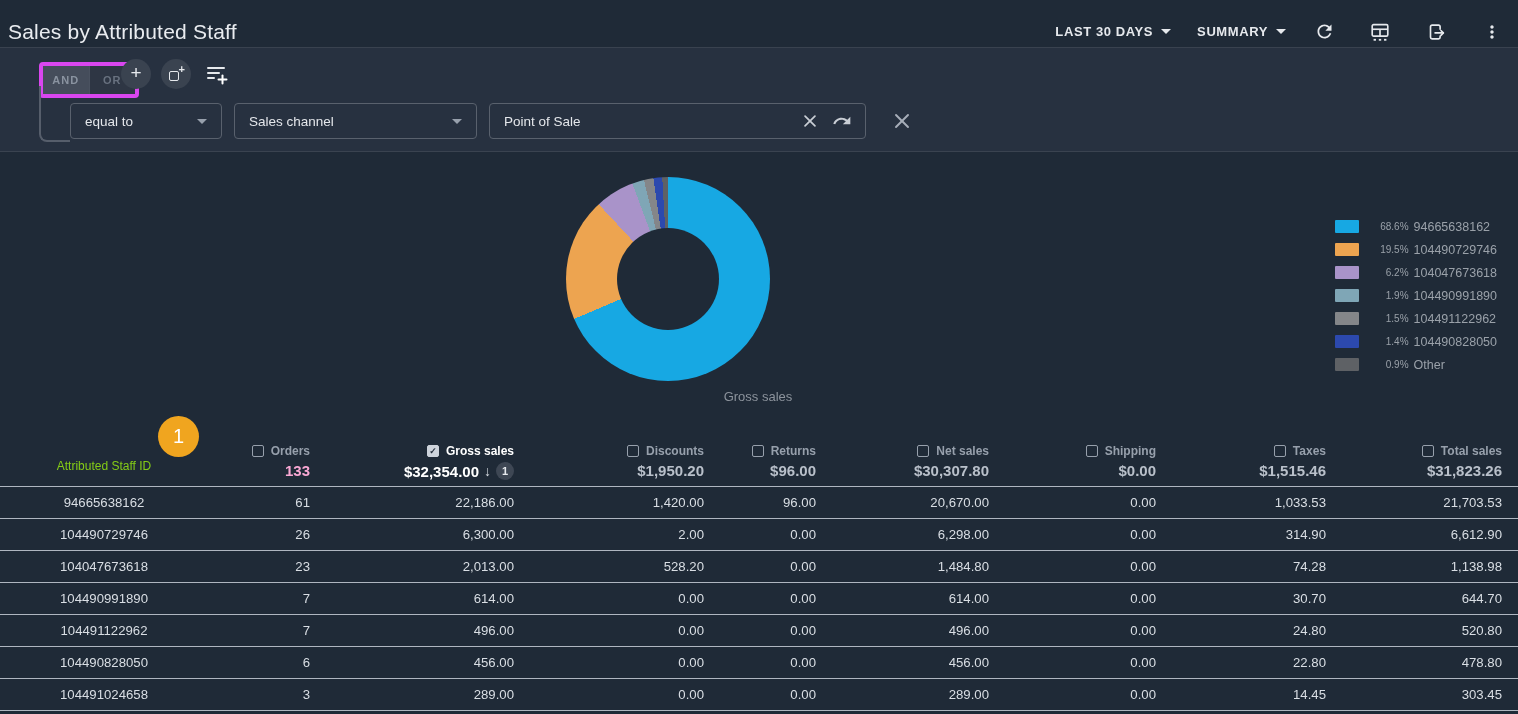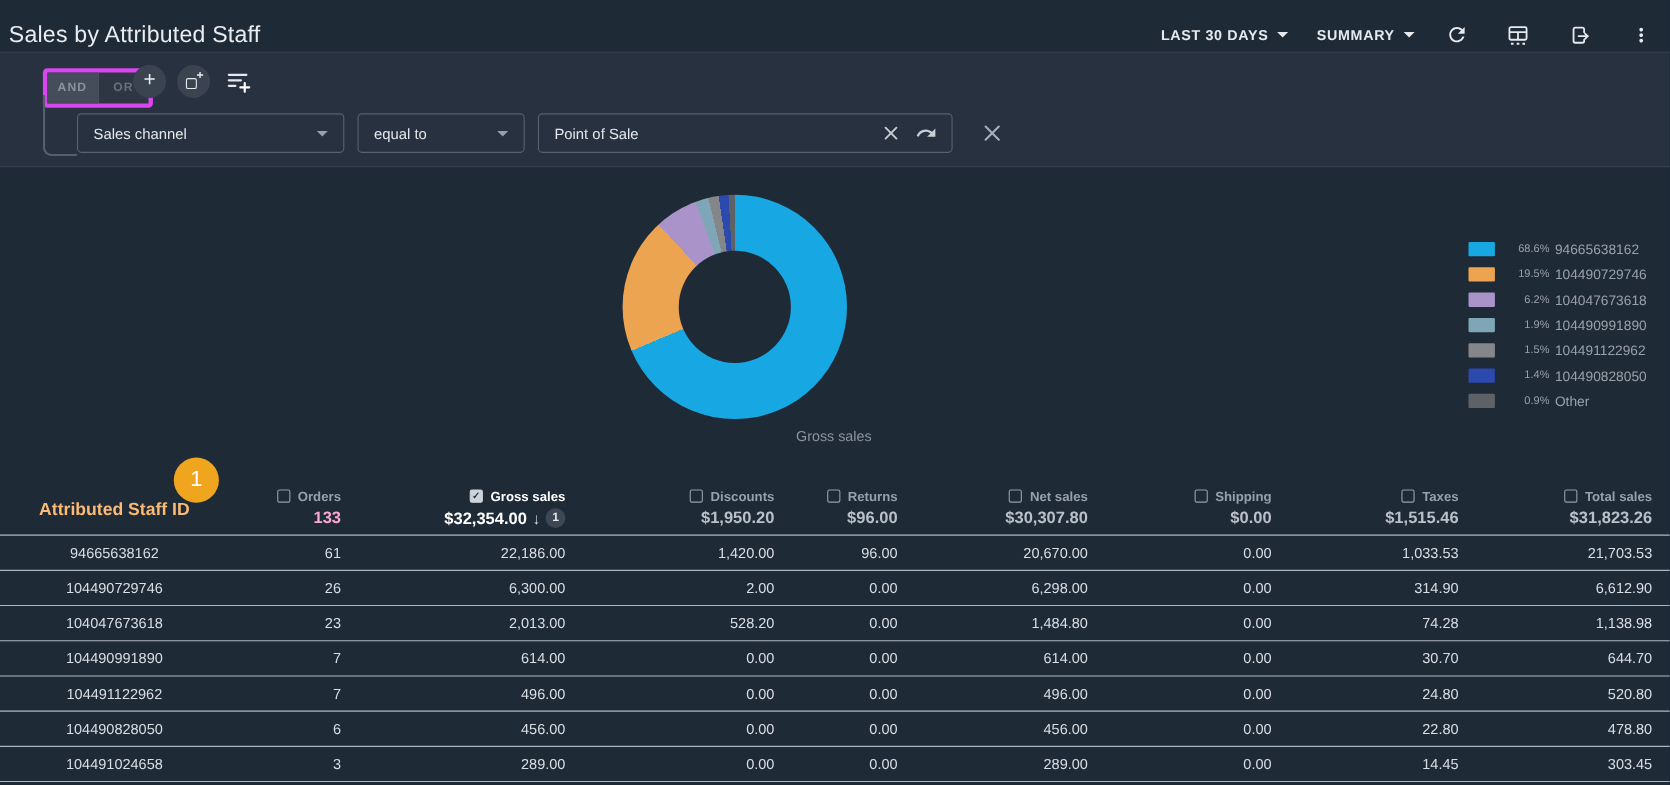--- a/index.html
+++ b/index.html
@@ -77,21 +77,21 @@
     padding-right:16px; }
   .thead { height:50px; position:relative; border-bottom:1px solid rgba(201,207,216,.85); }
   .th { display:flex; flex-direction:column; align-items:flex-end; padding-top:7px; gap:4px; cursor:pointer; }
   .th.first { align-items:center; justify-content:flex-end; padding-bottom:13px; }
   .th-top { display:flex; align-items:center; gap:7px; }
   .cb { width:12px; height:12px; border:1.5px solid #97A0AC; border-radius:2px; display:flex;
     align-items:center; justify-content:center; cursor:pointer; }
   .cb.checked { background:#CDD3DB; border-color:#CDD3DB; color:#1F2A37; font-size:9px; font-weight:700; }
   .th-label { font-size:12px; font-weight:700; color:#97A0AC; }
   .th-label.white { color:#FFFFFF; }
-  .id-label { font-size:16px; font-weight:700; color:#fdba74; }
+  .id-label { font-size:12px; font-weight:400; color:#84cc16; }
   .th-val { font-size:15px; font-weight:700; color:#B9C0CA; display:flex; align-items:center; gap:5px; }
   .th-val.white { color:#FFFFFF; }
   .th-val.dim { color:#f9a8d4; }
   .sort-arrow { font-size:14px; font-weight:400; color:#D6DBE1; }
   .sort-badge { width:18px; height:18px; border-radius:50%; background:#3E4754; color:#E6E9ED;
     font-size:11px; font-weight:700; display:flex; align-items:center; justify-content:center; }
   .badge { position:absolute; left:158px; top:-21px; width:41px; height:41px; border-radius:50%;
     color:#FFFFFF; font-size:20px; display:flex; align-items:center; justify-content:center; z-index:2; }
   .tr { height:32px; border-bottom:1px solid rgba(201,207,216,.85); }
   .td { display:flex; align-items:center; justify-content:flex-end; font-size:13.2px; color:#D9DEE4; }
@@ -167,26 +167,26 @@
         <line x1="4" y1="11" x2="15" y2="11"></line>
         <line x1="4" y1="16" x2="10" y2="16"></line>
         <g stroke="#FFFFFF" stroke-width="2">
           <line x1="18.5" y1="13.5" x2="18.5" y2="21.5"></line>
           <line x1="14.5" y1="17.5" x2="22.5" y2="17.5"></line>
         </g>
       </svg>
     </button>
     <div class="connector"></div>
     <div class="filter-row">
+      <div class="select sel-op">
+        <span>equal to</span>
+        <span class="caret-dn"></span>
+      </div>
       <div class="select sel-field">
         <span>Sales channel</span>
-        <span class="caret-dn"></span>
-      </div>
-      <div class="select sel-op">
-        <span>equal to</span>
         <span class="caret-dn"></span>
       </div>
       <div class="value-box">
         <span>Point of Sale</span>
         <span class="vb-icons">
           <button class="mini-btn">
             <svg width="18" height="18" viewBox="0 0 20 20" stroke="#C9CED5" stroke-width="1.9" stroke-linecap="round">
               <line x1="4.5" y1="4.5" x2="15.5" y2="15.5"></line>
                 <line x1="15.5" y1="4.5" x2="4.5" y2="15.5"></line>
             </svg>

